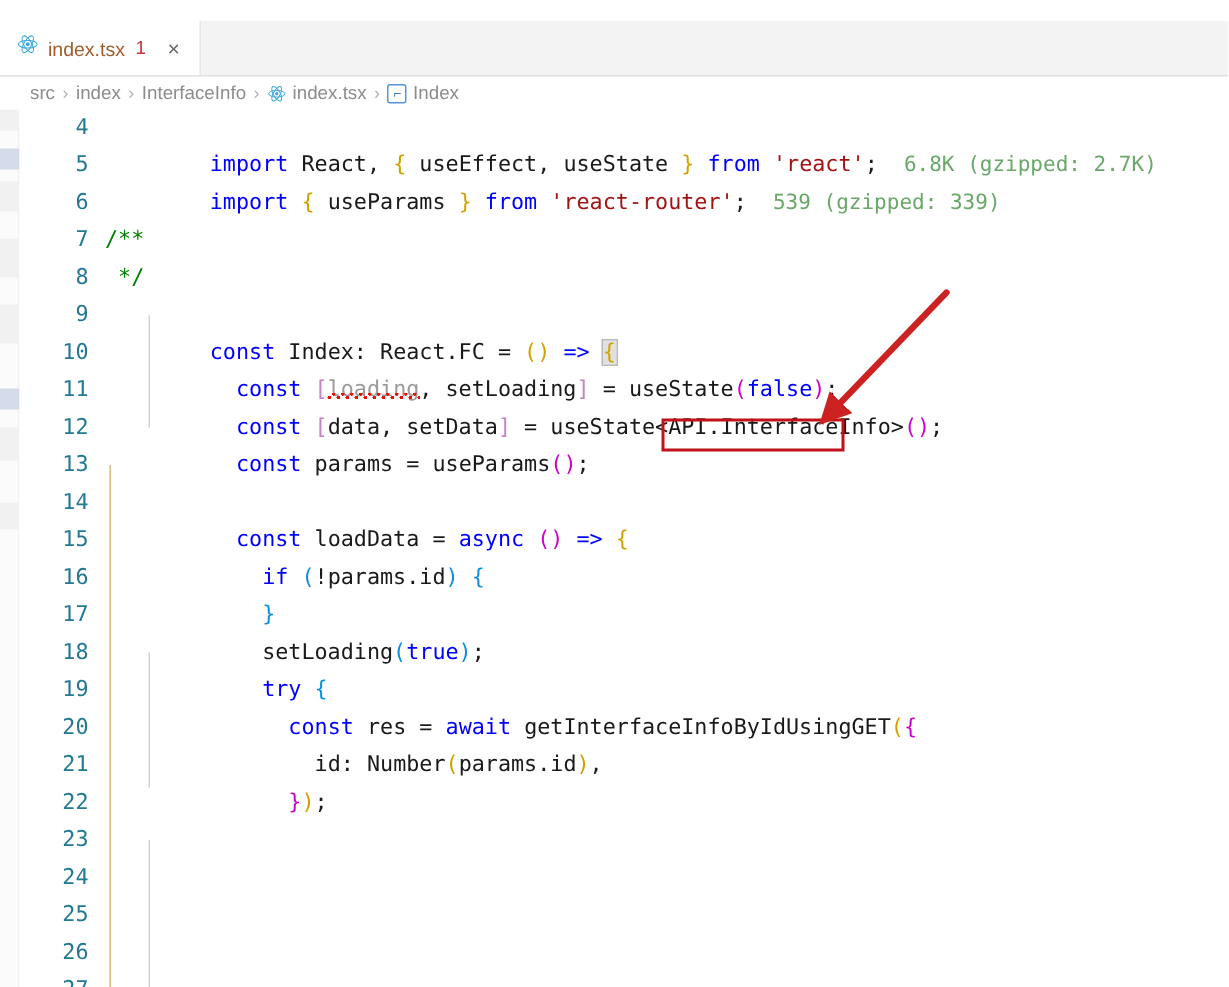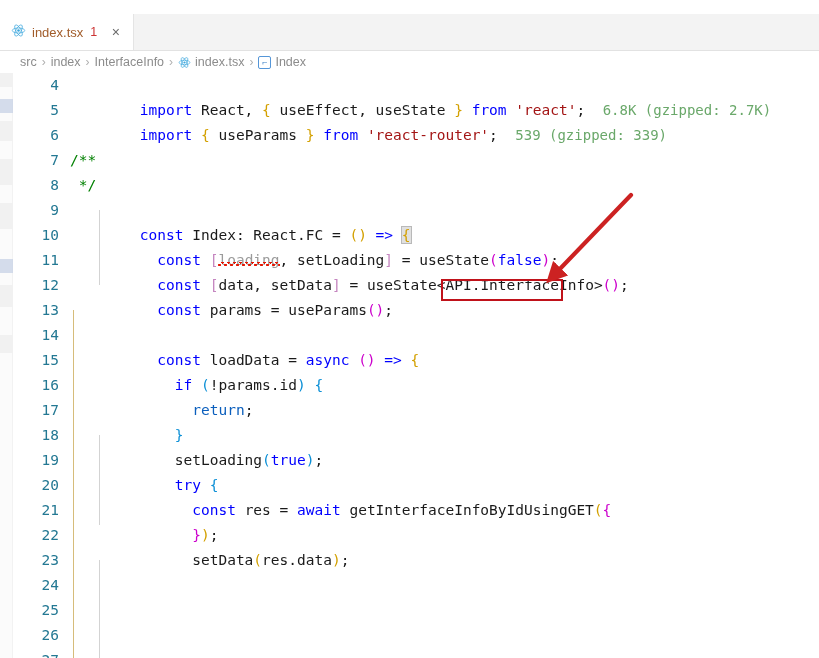--- a/index.html
+++ b/index.html
@@ -334,48 +334,45 @@
 
       <div class="row">
         <span class="plain">  </span><span class="kw">const</span><span class="plain"> </span><span class="plain">loadData</span><span class="plain"> = </span><span class="kw">async</span><span class="plain"> </span><span class="paren2">()</span><span class="plain"> </span><span class="kw">=&gt;</span><span class="plain"> </span><span class="paren">{</span>
       </div>
 
       <div class="row">
         <span class="plain">    </span><span class="kw">if</span><span class="plain"> </span><span class="paren3">(</span><span class="plain">!params.id</span><span class="paren3">)</span><span class="plain"> </span><span class="paren3">{</span>
       </div>
 
 
-      <div class="row">
-        <span class="plain">      </span><span class="kw2">return</span><span class="plain">;</span>
-      </div>
 
       <div class="row">
         <span class="plain">    </span><span class="paren3">}</span>
       </div>
 
       <div class="row">
         <span class="plain">    </span><span class="plain">setLoading</span><span class="paren3">(</span><span class="kw">true</span><span class="paren3">)</span><span class="plain">;</span>
       </div>
 
       <div class="row">
         <span class="plain">    </span><span class="kw">try</span><span class="plain"> </span><span class="paren3">{</span>
       </div>
 
       <div class="row">
         <span class="plain">      </span><span class="kw">const</span><span class="plain"> </span><span class="plain">res</span><span class="plain"> = </span><span class="kw">await</span><span class="plain"> </span><span class="plain">getInterfaceInfoByIdUsingGET</span><span class="paren">(</span><span class="paren2">{</span>
       </div>
 
+      <div class="row">
+        <span class="plain">        </span><span class="plain">id:</span><span class="plain"> </span><span class="plain">Number</span><span class="paren">(</span><span class="plain">params.id</span><span class="paren">)</span><span class="plain">,</span>
+      </div>
 
       <div class="row">
         <span class="plain">      </span><span class="paren2">}</span><span class="paren">)</span><span class="plain">;</span>
       </div>
 
-      <div class="row">
-        <span class="plain">      </span><span class="plain">setData</span><span class="paren">(</span><span class="plain">res.data</span><span class="paren">)</span><span class="plain">;</span>
-      </div>
 
       <div class="row">
         
       </div>
 
     </div>
 
     <div class="overlay">
       <div class="hl-box" style="left:441px; top:206px; width:122px; height:22px;"></div>
       <svg width="819" height="599" style="position:absolute; left:0; top:0;">

